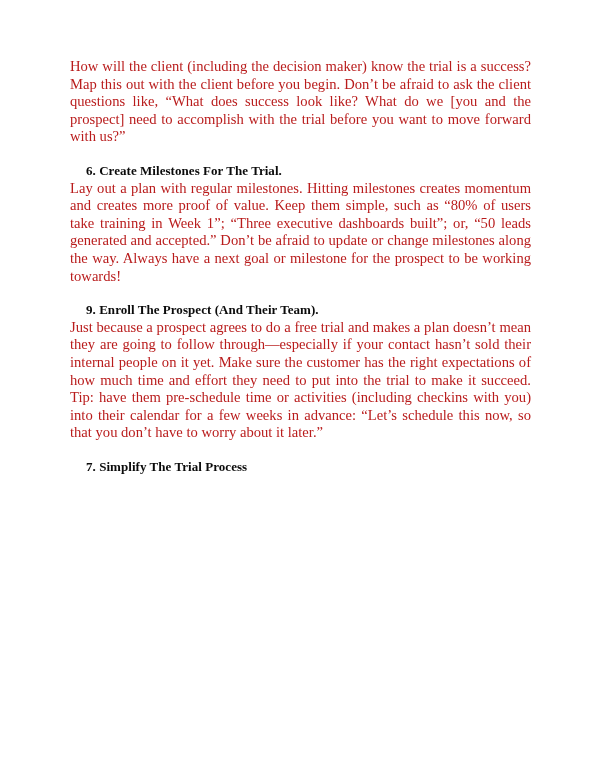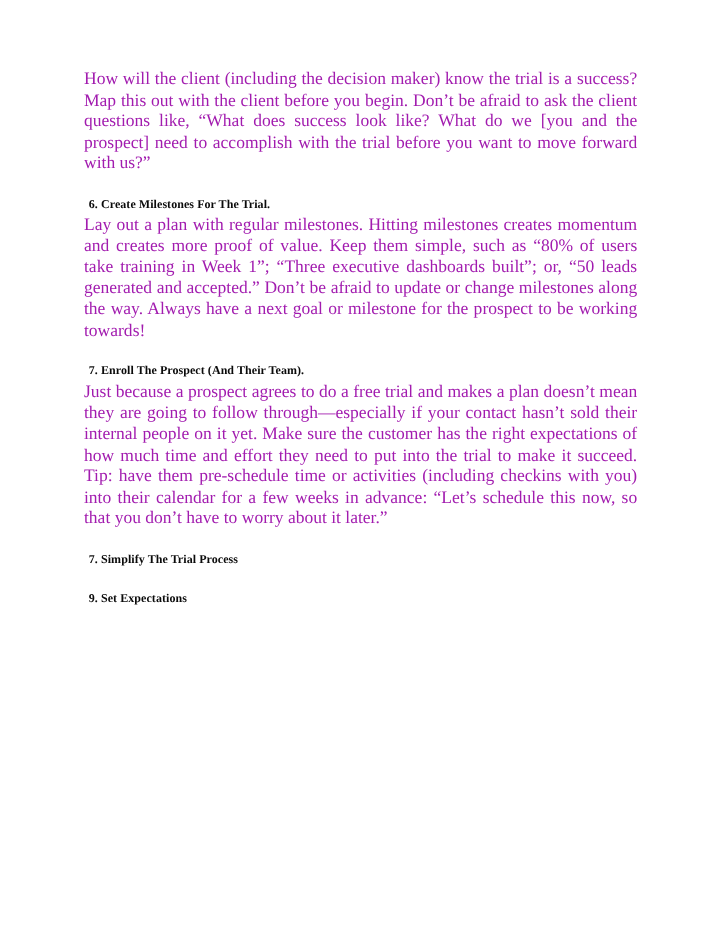--- a/index.html
+++ b/index.html
@@ -28,28 +28,28 @@
     top: 58px;
     width: 461px;
   }
   p.body-par {
     margin: 0;
     font-size: 14.6px;
     line-height: 17.6px;
     text-align: justify;
     text-justify: inter-word;
     hyphens: none;
-    color: #a21caf;
+    color: #b91c1c;
   }
   .section {
     margin-top: 16px;
   }
   h2.section-heading {
-    margin: 0 0 0 4px;
-    font-size: 10px;
+    margin: 0 0 0 16px;
+    font-size: 13px;
     line-height: 17.6px;
     font-weight: bold;
     text-align: left;
     color: #0b0b0b;
     letter-spacing: 0.05px;
   }
   
   p.body-par:last-child {
     text-align-last: left;
   }
@@ -61,26 +61,25 @@
   <div class="content">
 
     <p class="body-par">How will the client (including the decision maker) know the trial is a success? Map this out with the client before you begin. Don’t be afraid to ask the client questions like, “What does success look like? What do we [you and the prospect] need to accomplish with the trial before you want to move forward with us?”</p>
 
     <div class="section">
       <h2 class="section-heading">6. Create Milestones For The Trial.</h2>
       <p class="body-par">Lay out a plan with regular milestones. Hitting milestones creates momentum and creates more proof of value. Keep them simple, such as “80% of users take training in Week 1”; “Three executive dashboards built”; or, “50 leads generated and accepted.” Don’t be afraid to update or change milestones along the way. Always have a next goal or milestone for the prospect to be working towards!</p>
     </div>
 
     <div class="section">
-      <h2 class="section-heading">7. Enroll The Prospect (And Their Team).</h2>
+      <h2 class="section-heading">9. Enroll The Prospect (And Their Team).</h2>
       <p class="body-par">Just because a prospect agrees to do a free trial and makes a plan doesn’t mean they are going to follow through—especially if your contact hasn’t sold their internal people on it yet. Make sure the customer has the right expectations of how much time and effort they need to put into the trial to make it succeed. Tip: have them pre-schedule time or activities (including checkins with you) into their calendar for a few weeks in advance: “Let’s schedule this now, so that you don’t have to worry about it later.”</p>
     </div>
 
     <div class="section">
       <h2 class="section-heading">7. Simplify The Trial Process</h2>
     </div>
 
     <div class="section">
-      <h2 class="section-heading">9. Set Expectations</h2>
     </div>
 
   </div>
 </div>
 
 </body></html>

